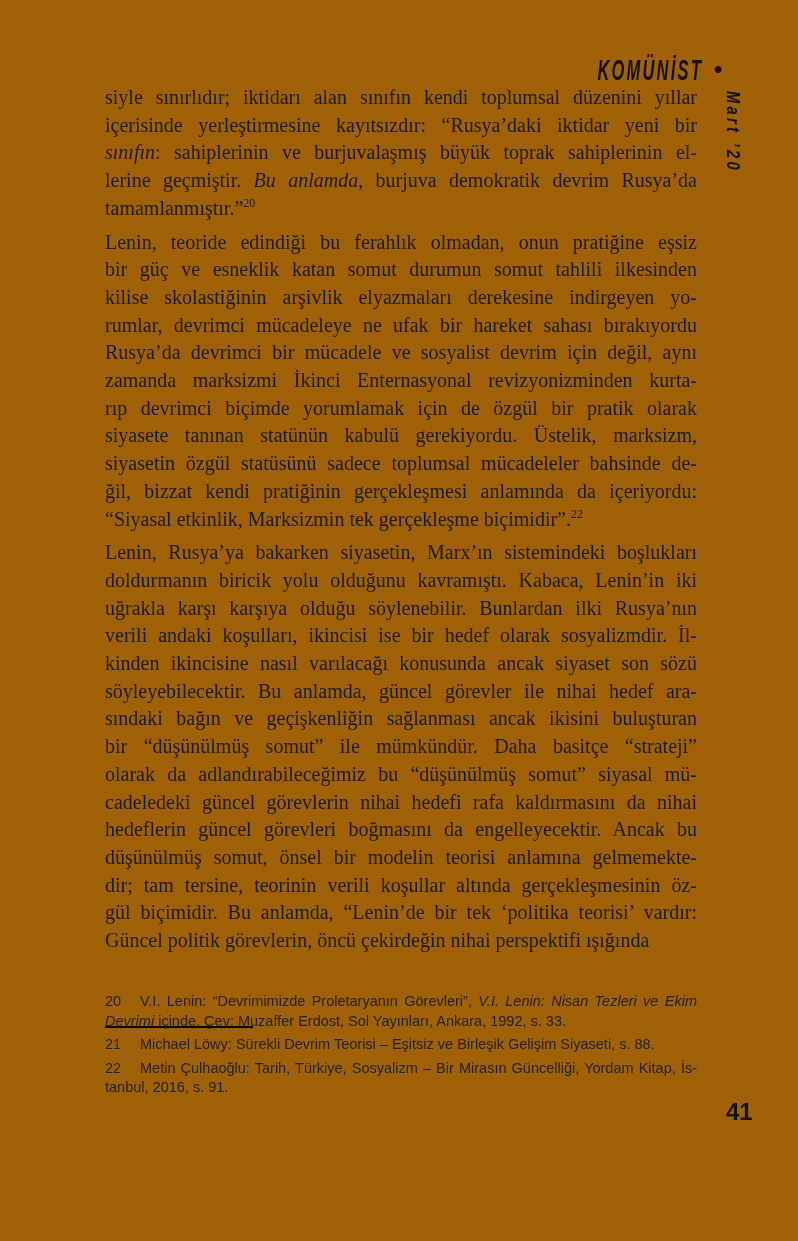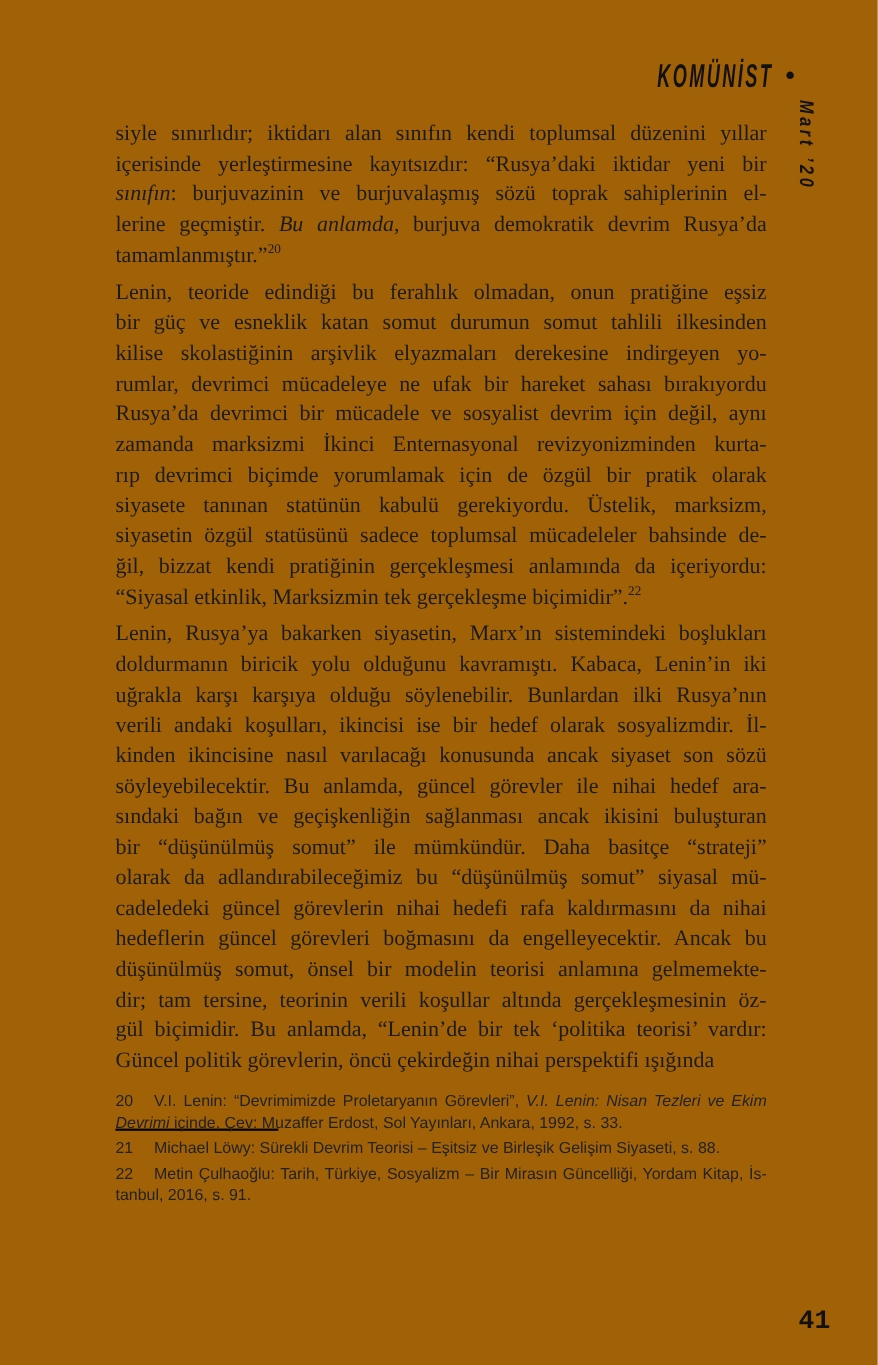--- a/index.html
+++ b/index.html
@@ -51,21 +51,21 @@
     font-size: 18px;
     letter-spacing: 4px;
     line-height: 20px;
     color: #111;
     white-space: nowrap;
   }
   
   .body-text {
     position: absolute;
     left: 105px;
-    top: 108px;
+    top: 84px;
     width: 592px;
     font-size: 20px;
     line-height: 27.7px;
     color: #1b1b1b;
   }
   .para { margin: 0 0 6px 0; }
   .para:last-child { margin-bottom: 0; }
   .bline {
     text-align: justify;
     text-align-last: justify;
@@ -103,43 +103,43 @@
   }
   .fline.last { text-align-last: left; }
   .fn-num {
     display: inline-block;
     width: 35px;
   }
   
   .page-number {
     position: absolute;
     left: 726px;
-    top: 1188px;
-    font-family: Liberation Mono, monospace;
+    top: 1098px;
+    font-family: Liberation Sans, sans-serif;
     font-weight: bold;
     font-size: 24px;
     line-height: 1.2;
     color: #111;
   }
 </style>
 </head>
 <body>
 
 <div class="page">
 
   <div class="brand-name">KOMÜNİST</div>
   <div class="brand-bullet">•</div>
 
   <div class="side-date">Mart ’20</div>
 
   <div class="body-text" id="body-text">
       <div class="para">
         <div class="bline"><span class="">siyle sınırlıdır; iktidarı alan sınıfın kendi toplumsal düzenini yıllar</span></div>
         <div class="bline"><span class="">içerisinde yerleştirmesine kayıtsızdır: “Rusya’daki iktidar yeni bir</span></div>
-        <div class="bline"><span class="it ">sınıfın</span><span class="">: burjuvazinin ve burjuvalaşmış sözü toprak sahiplerinin el-</span></div>
+        <div class="bline"><span class="it ">sınıfın</span><span class="">: sahiplerinin ve burjuvalaşmış büyük toprak sahiplerinin el-</span></div>
         <div class="bline"><span class="">lerine geçmiştir. </span><span class="it ">Bu anlamda</span><span class="">, burjuva demokratik devrim Rusya’da</span></div>
         <div class="bline last"><span class="">tamamlanmıştır.”</span><span class="sup">20</span></div>
       </div>
       <div class="para">
         <div class="bline"><span class="">Lenin, teoride edindiği bu ferahlık olmadan, onun pratiğine eşsiz</span></div>
         <div class="bline"><span class="">bir güç ve esneklik katan somut durumun somut tahlili ilkesinden</span></div>
         <div class="bline"><span class="">kilise skolastiğinin arşivlik elyazmaları derekesine indirgeyen yo-</span></div>
         <div class="bline"><span class="">rumlar, devrimci mücadeleye ne ufak bir hareket sahası bırakıyordu</span></div>
         <div class="bline"><span class="">Rusya’da devrimci bir mücadele ve sosyalist devrim için değil, aynı</span></div>
         <div class="bline"><span class="">zamanda marksizmi İkinci Enternasyonal revizyonizminden kurta-</span></div>

